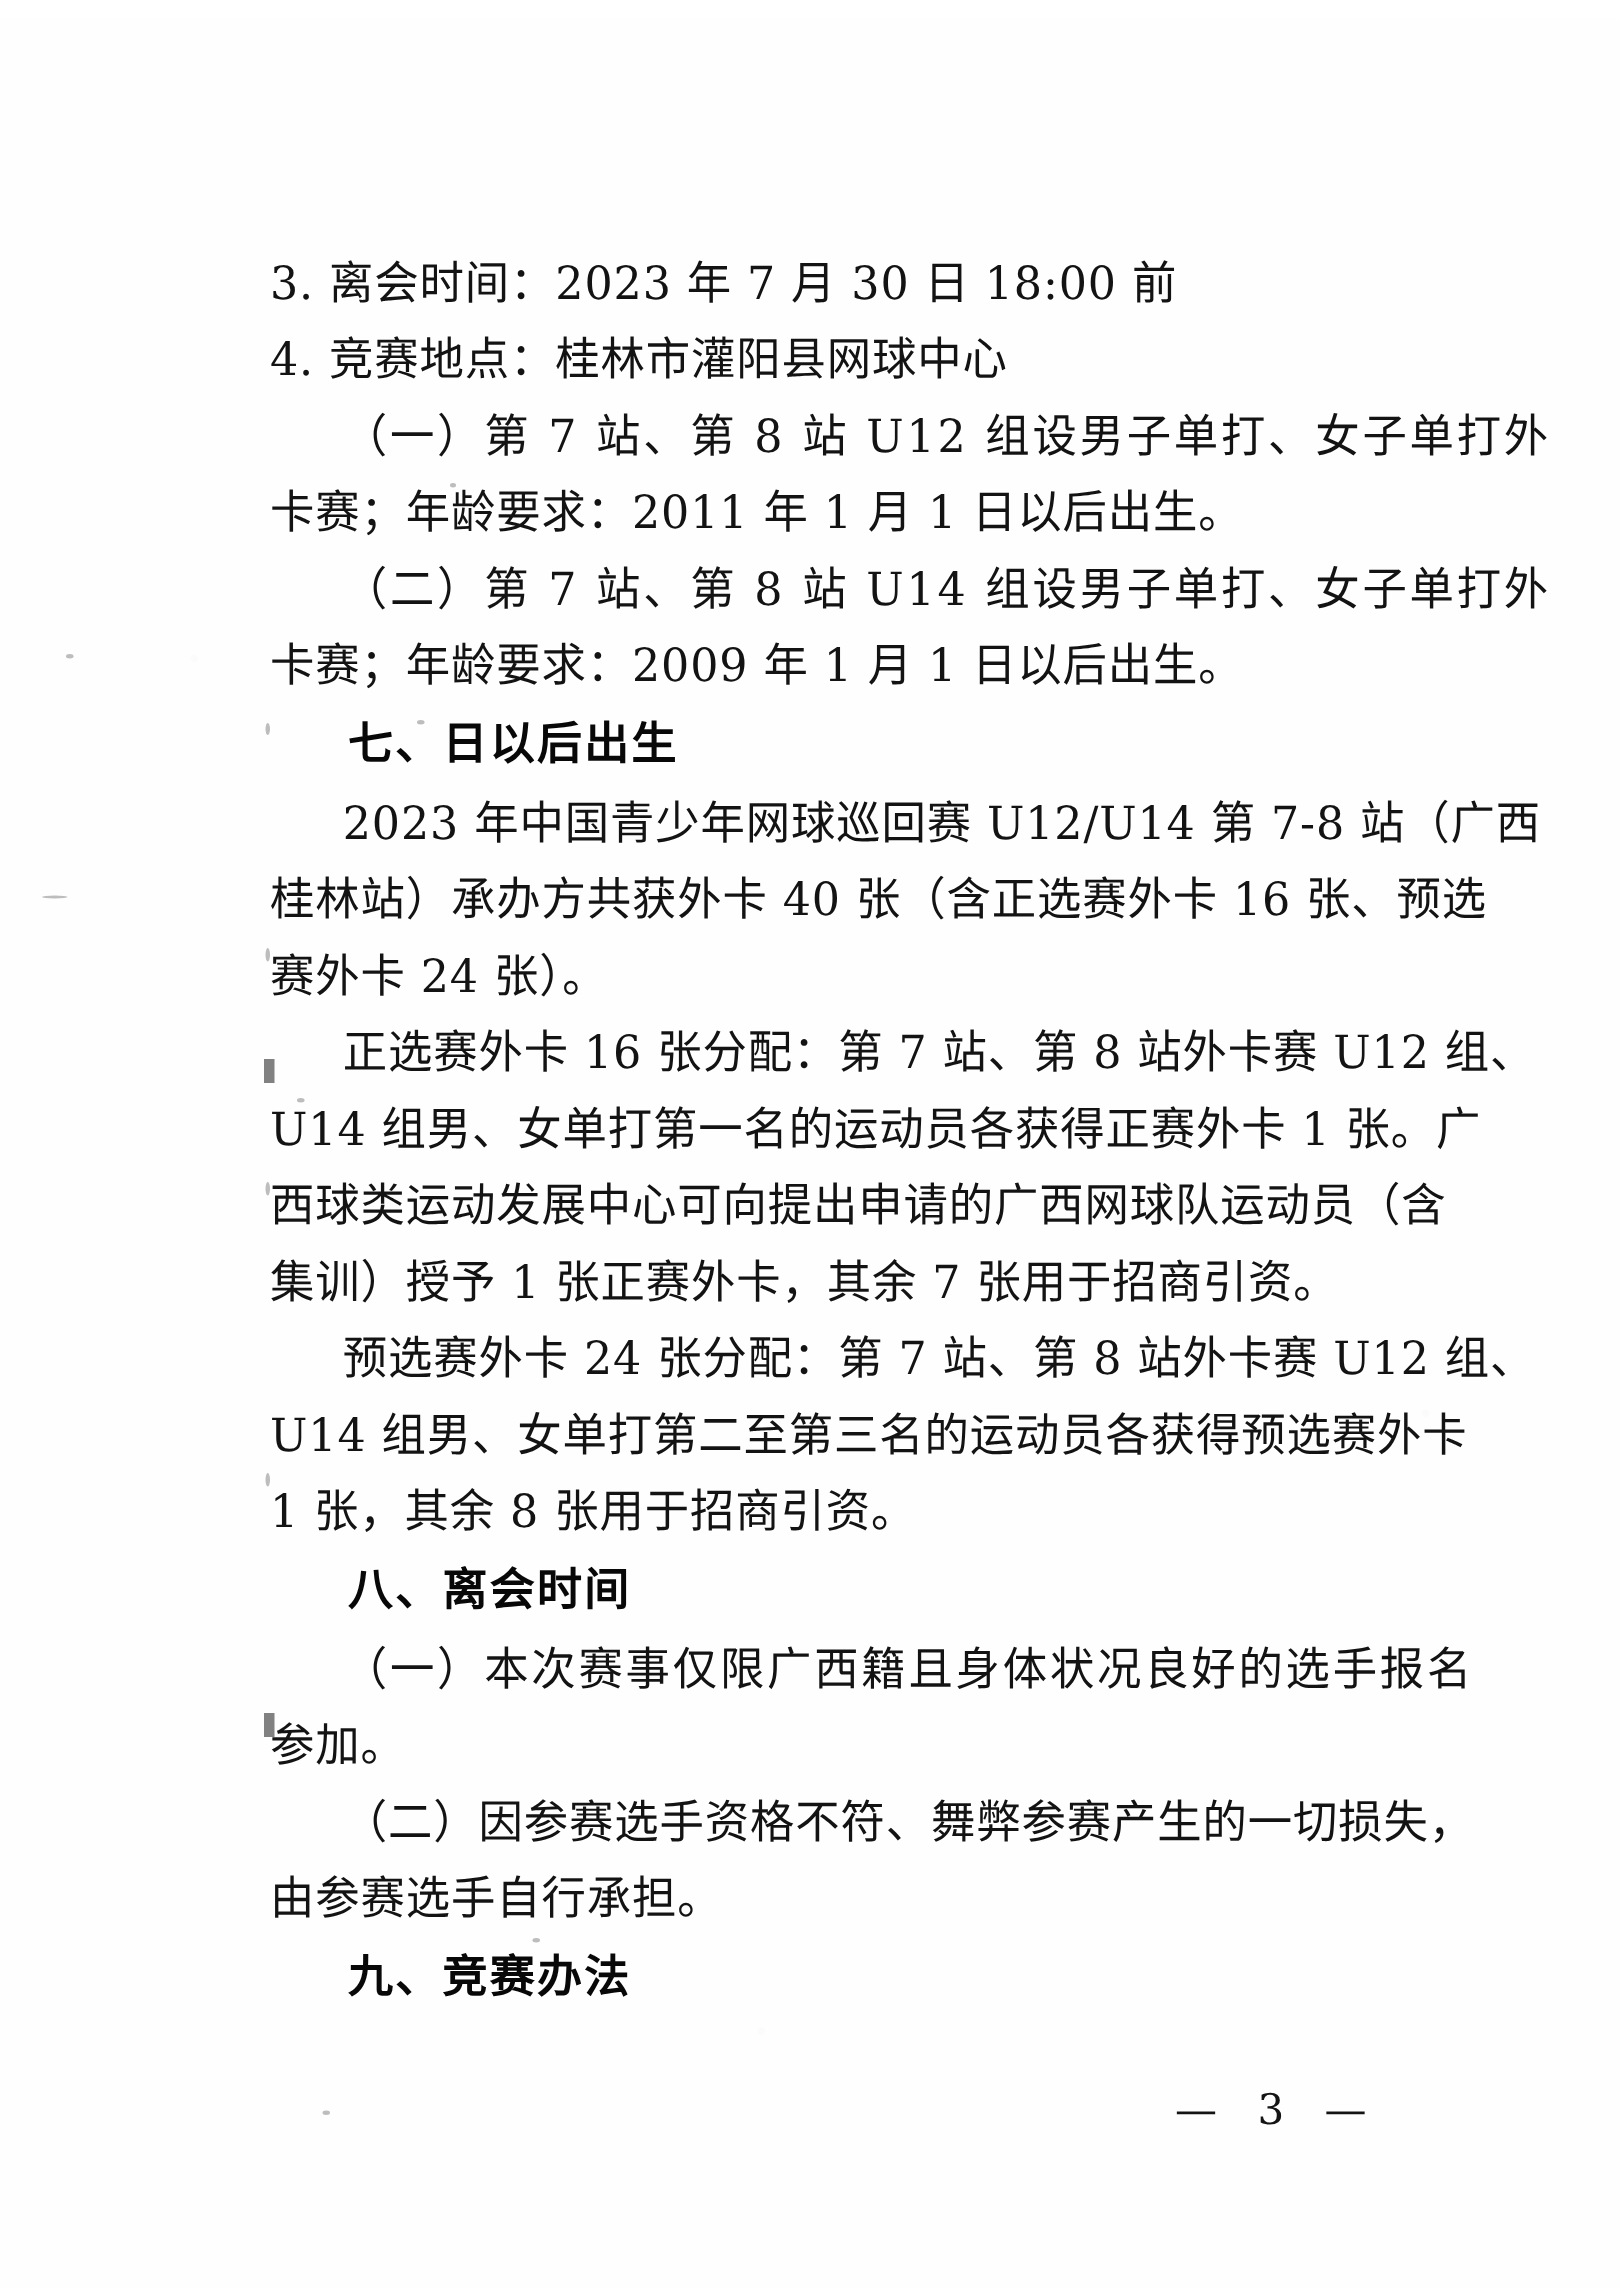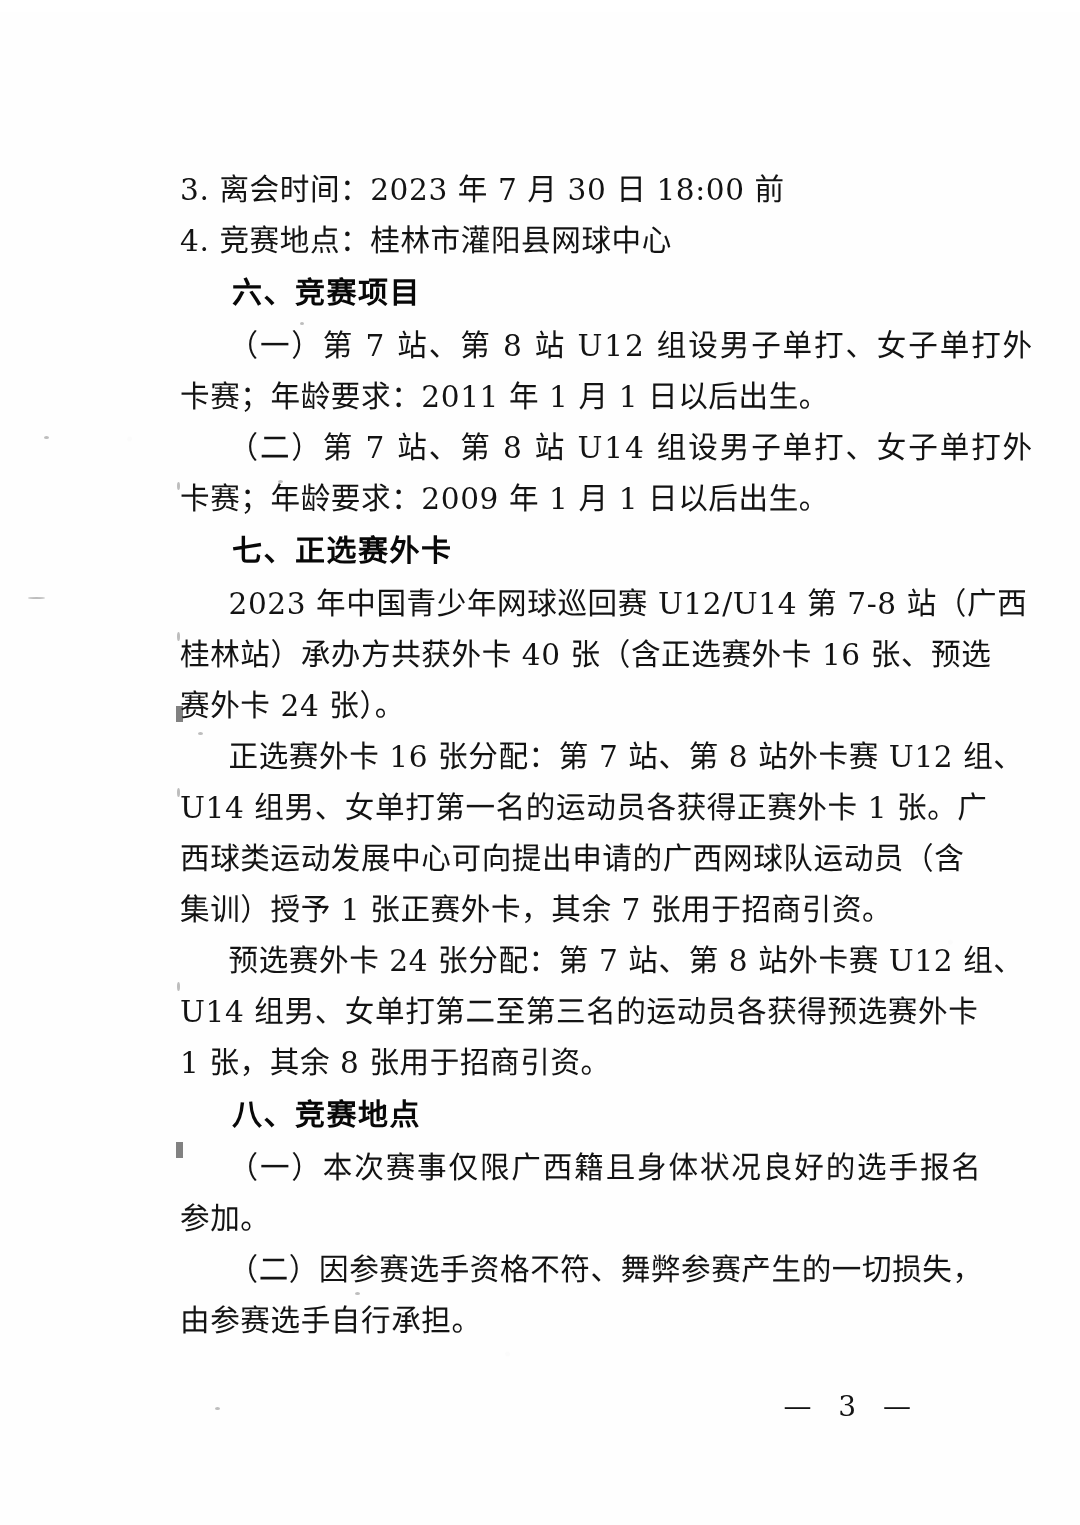--- a/index.html
+++ b/index.html
@@ -114,47 +114,47 @@
   <div class="speck" style="left:177px; top:620px;  width:3px; height:9px;"></div>
   <div class="speck" style="left:177px; top:776px;  width:3px; height:9px;"></div>
   <div class="speck" style="left:177px; top:970px;  width:3px; height:9px;"></div>
 
   <div class="doc-body">
 
     <div class="line body-line">3. 离会时间：2023 年 7 月 30 日 18:00 前</div>
 
     <div class="line body-line">4. 竞赛地点：桂林市灌阳县网球中心</div>
 
-    <div class="line heading">六、竞赛项目</div>
 
     <div class="line body-line indent wide">（一）第 7 站、第 8 站 U12 组设男子单打、女子单打外</div>
     <div class="line body-line">卡赛；年龄要求：2011 年 1 月 1 日以后出生。</div>
     <div class="line body-line indent wide">（二）第 7 站、第 8 站 U14 组设男子单打、女子单打外</div>
     <div class="line body-line">卡赛；年龄要求：2009 年 1 月 1 日以后出生。</div>
 
-    <div class="line heading">七、正选赛外卡</div>
+    <div class="line heading">七、日以后出生</div>
 
     <div class="line body-line indent">2023 年中国青少年网球巡回赛 U12/U14 第 7-8 站（广西</div>
     <div class="line body-line">桂林站）承办方共获外卡 40 张（含正选赛外卡 16 张、预选</div>
     <div class="line body-line">赛外卡 24 张）。</div>
 
     <div class="line body-line indent">正选赛外卡 16 张分配：第 7 站、第 8 站外卡赛 U12 组、</div>
     <div class="line body-line">U14 组男、女单打第一名的运动员各获得正赛外卡 1 张。广</div>
     <div class="line body-line">西球类运动发展中心可向提出申请的广西网球队运动员（含</div>
     <div class="line body-line">集训）授予 1 张正赛外卡，其余 7 张用于招商引资。</div>
 
     <div class="line body-line indent">预选赛外卡 24 张分配：第 7 站、第 8 站外卡赛 U12 组、</div>
     <div class="line body-line">U14 组男、女单打第二至第三名的运动员各获得预选赛外卡</div>
     <div class="line body-line">1 张，其余 8 张用于招商引资。</div>
 
-    <div class="line heading">八、竞赛地点</div>
+    <div class="line heading">八、离会时间</div>
 
     <div class="line body-line indent wide">（一）本次赛事仅限广西籍且身体状况良好的选手报名</div>
     <div class="line body-line">参加。</div>
     <div class="line body-line indent">（二）因参赛选手资格不符、舞弊参赛产生的一切损失，</div>
     <div class="line body-line">由参赛选手自行承担。</div>
 
+    <div class="line heading">九、竞赛办法</div>
 
   </div>
 
   <div class="footer">— 3 —</div>
 
 </div>
 
 </body></html>

